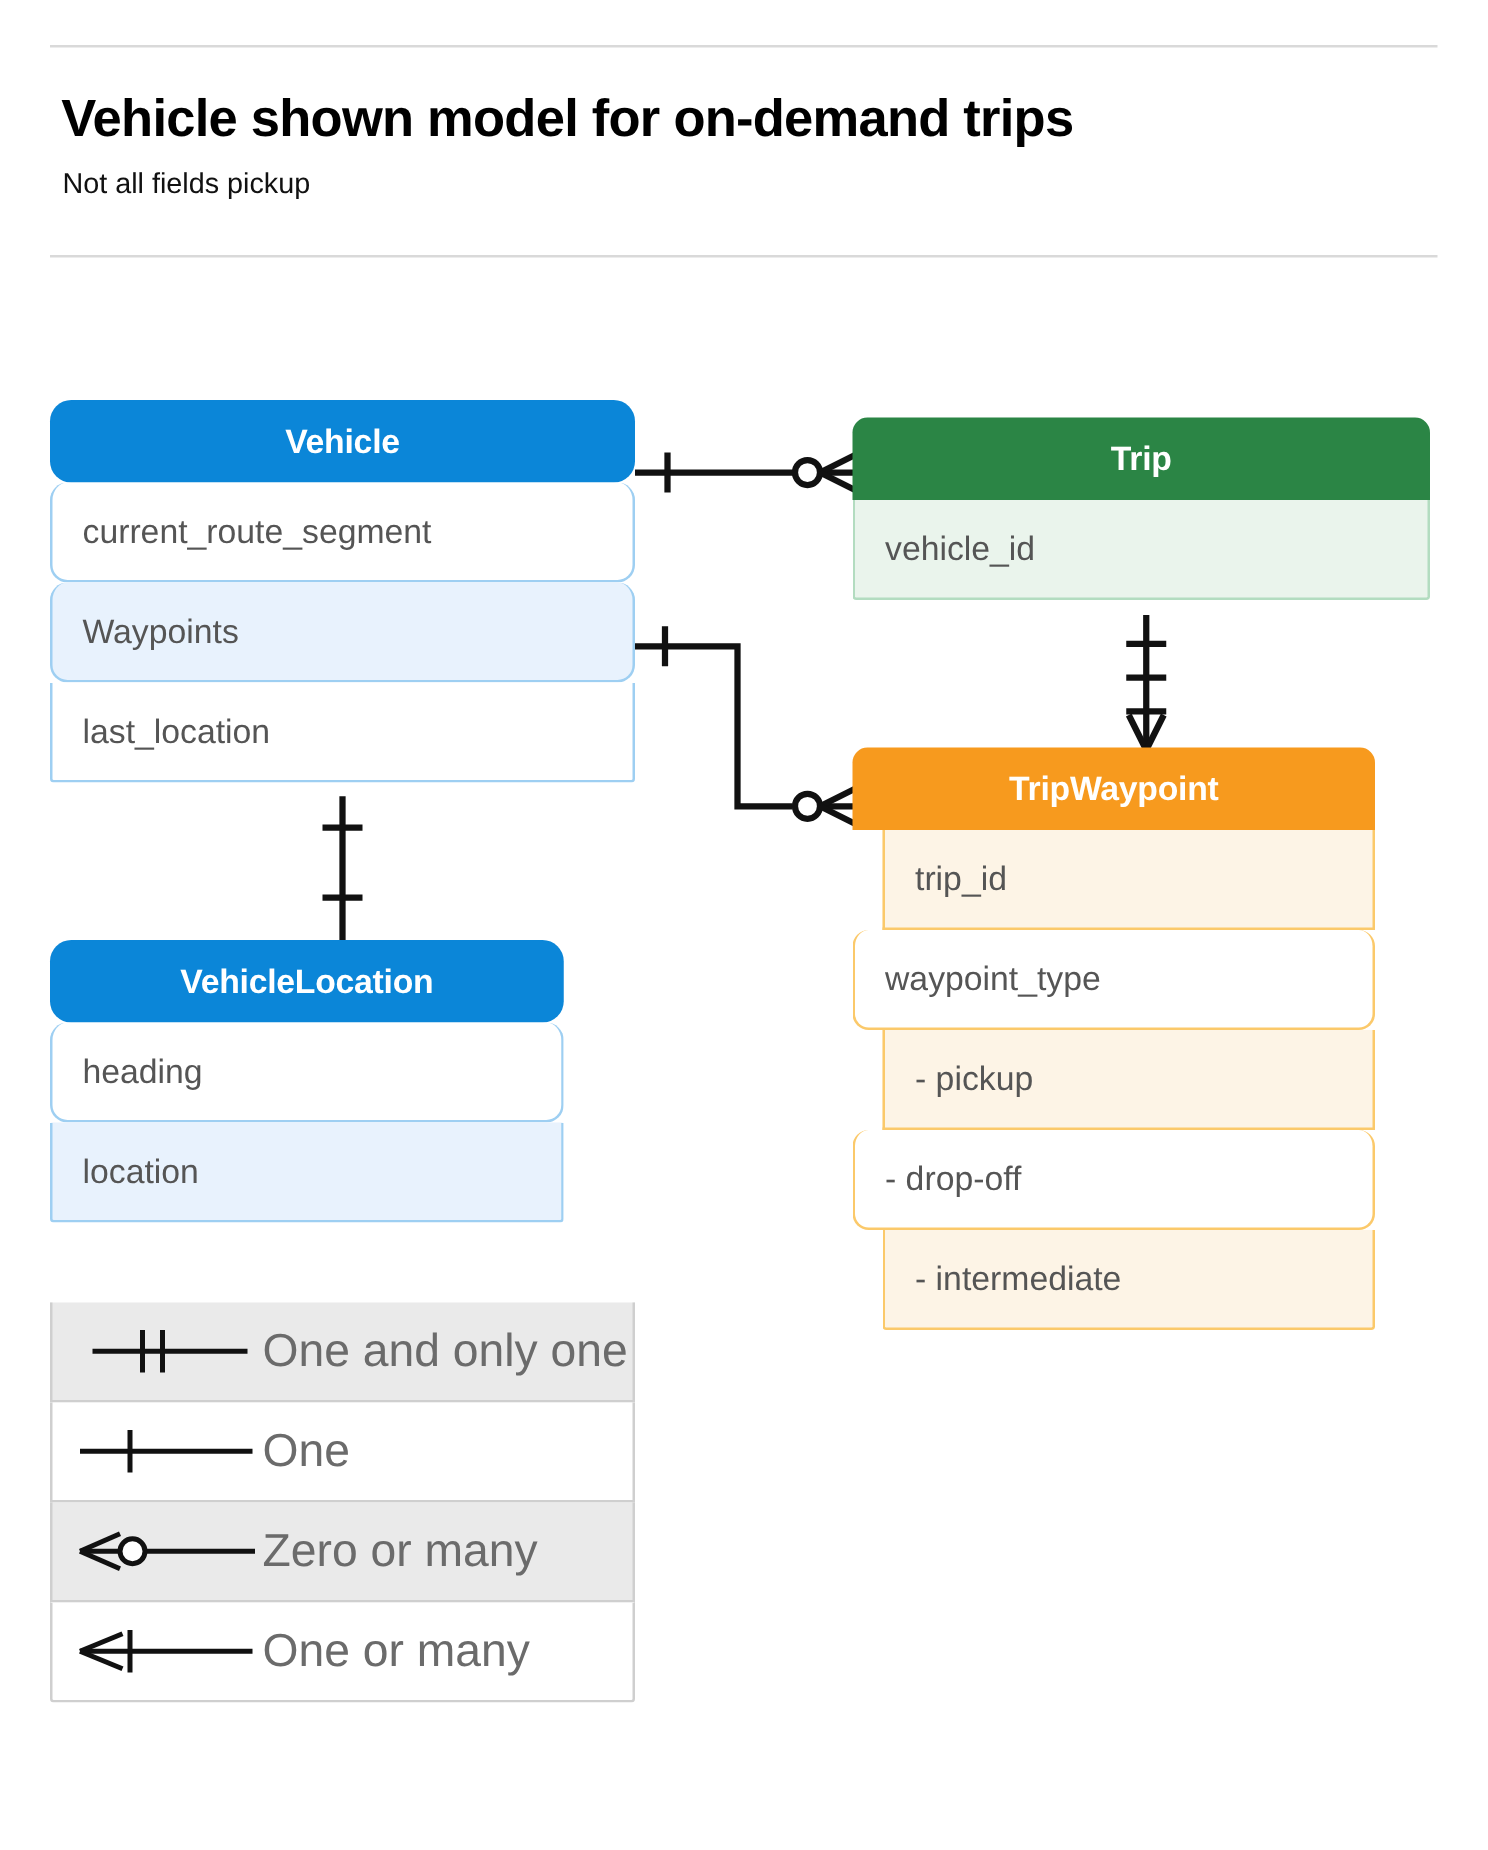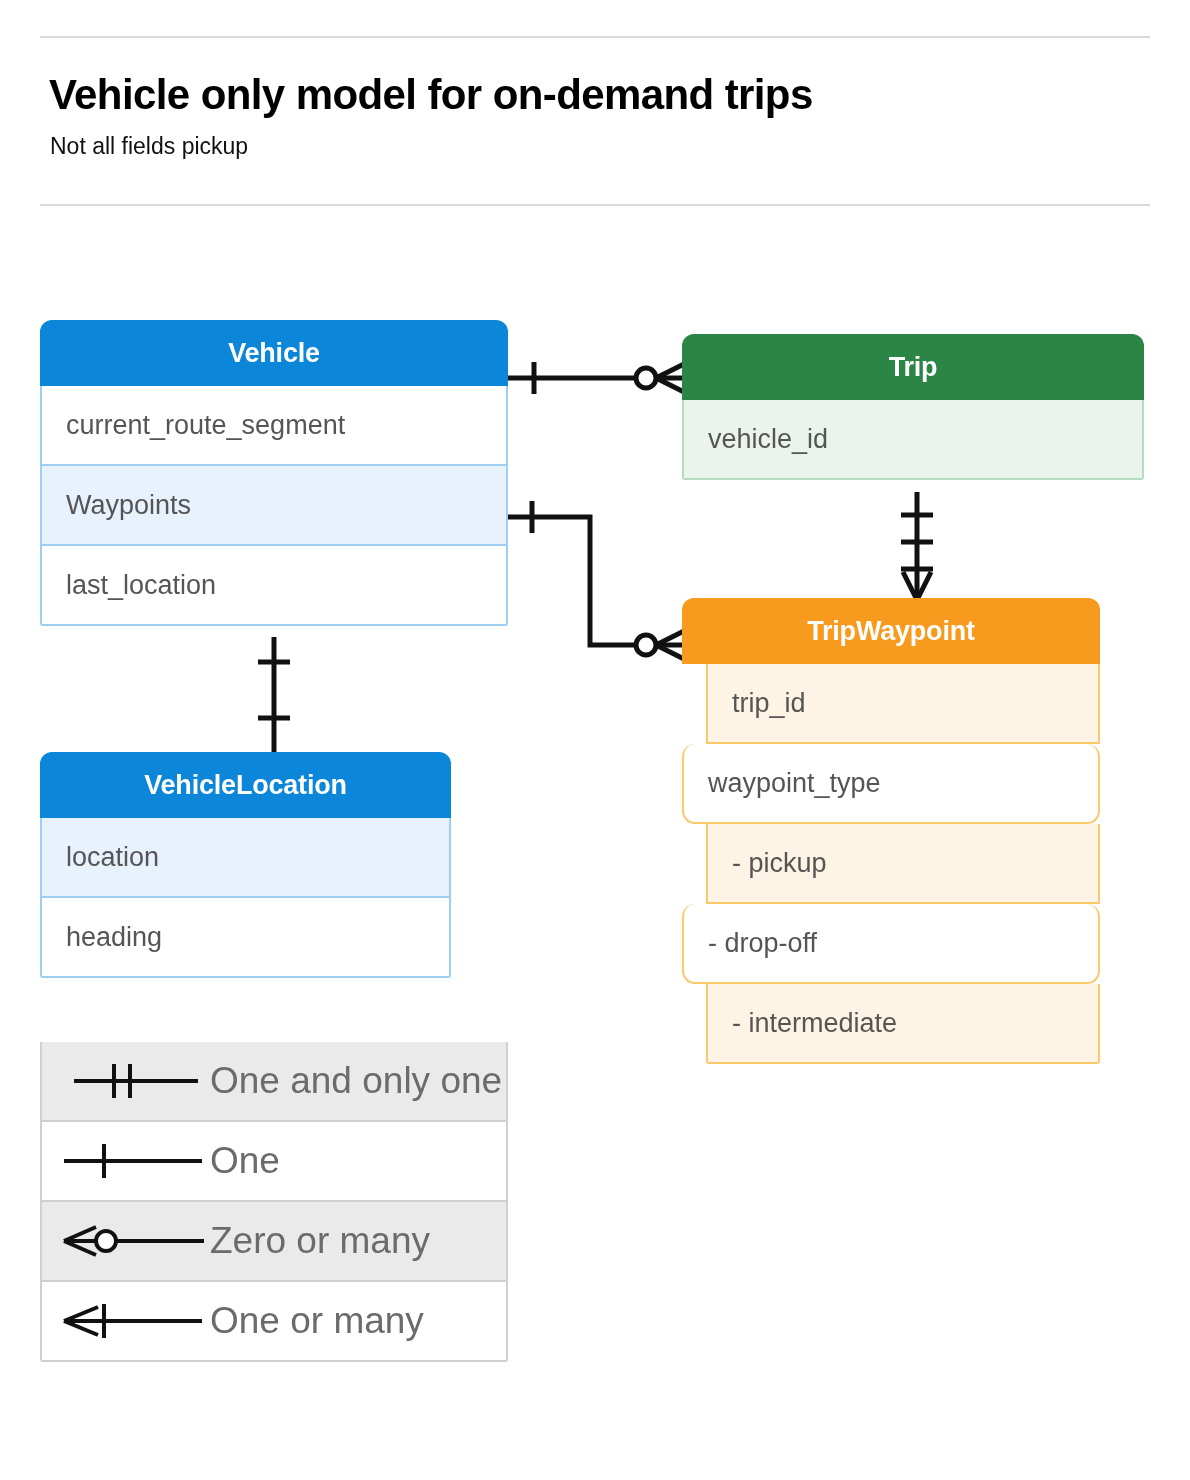--- a/index.html
+++ b/index.html
@@ -39,22 +39,22 @@
   }
   .entity .erow {
     height: 80px; display: flex; align-items: center;
     padding-left: 24px; font-size: 27px; color: #555555;
     border-left: 2px solid; border-right: 2px solid;
     border-bottom: 2px solid;
   }
   .entity .erow:last-child { border-radius: 0 0 3px 3px; }
 
   
-  .thm-blue .ehead { background: #0b86d8; }
-  .thm-blue .erow { border-color: #9ecff2; }
+  .thm-blue .ehead { background: #0b86d8; border-radius: 17px; }
+  .thm-blue .erow { border-color: #9ecff2; border-radius: 14px; }
   .thm-blue .erow.alt { background: #e8f2fd; }
   .thm-blue .erow.plain { background: #ffffff; }
   
   .thm-green .ehead { background: #2b8545; }
   .thm-green .erow { border-color: #b3dcc0; }
   .thm-green .erow.alt { background: #eaf4ec; }
   
   .thm-orange .ehead { background: #f79a1e; }
   .thm-orange .erow { border-color: #fbc96a; }
   .thm-orange .erow.alt { background: #fdf4e6; margin-left: 24px; }
@@ -81,21 +81,21 @@
 
   
   #wires { position: absolute; left: 0; top: 0; width: 1190px; height: 1480px; }
 </style>
 </head>
 <body>
 
 <div id="root">
 
   <div class="rule" id="rule-top"></div>
-  <div id="page-title">Vehicle only model for on-demand trips</div>
+  <div id="page-title">Vehicle shown model for on-demand trips</div>
   <div id="page-subtitle">Not all fields pickup</div>
   <div class="rule" id="rule-bottom"></div>
 
   <svg id="wires" viewBox="0 0 1190 1480" width="1190" height="1480">
     <g stroke="#111111" stroke-width="5" fill="none" stroke-linecap="butt">
 
       <g>
         <line x1="508" y1="378" x2="640" y2="378"></line>
         <line x1="534" y1="362" x2="534" y2="394"></line>
         <circle cx="646" cy="378" r="10" fill="#ffffff" stroke="#111111" stroke-width="5"></circle>
@@ -147,22 +147,22 @@
     <div class="ehead">TripWaypoint</div>
     <div class="erow alt">trip_id</div>
     <div class="erow plain">waypoint_type</div>
     <div class="erow alt">-  pickup</div>
     <div class="erow plain">-  drop-off</div>
     <div class="erow alt">-  intermediate</div>
   </div>
 
   <div class="entity thm-blue" id="entity-vehiclelocation">
     <div class="ehead">VehicleLocation</div>
+    <div class="erow plain">heading</div>
     <div class="erow alt">location</div>
-    <div class="erow plain">heading</div>
   </div>
 
   <div class="entity thm-grey" id="legend-box">
 
     <div class="erow alt">
       <svg class="lg-sym" viewBox="0 0 168 78">
         <g stroke="#111111" stroke-width="4" fill="none">
           <line x1="32" y1="39" x2="156" y2="39"></line>
           <line x1="72" y1="22" x2="72" y2="56"></line>
           <line x1="88" y1="22" x2="88" y2="56"></line>

